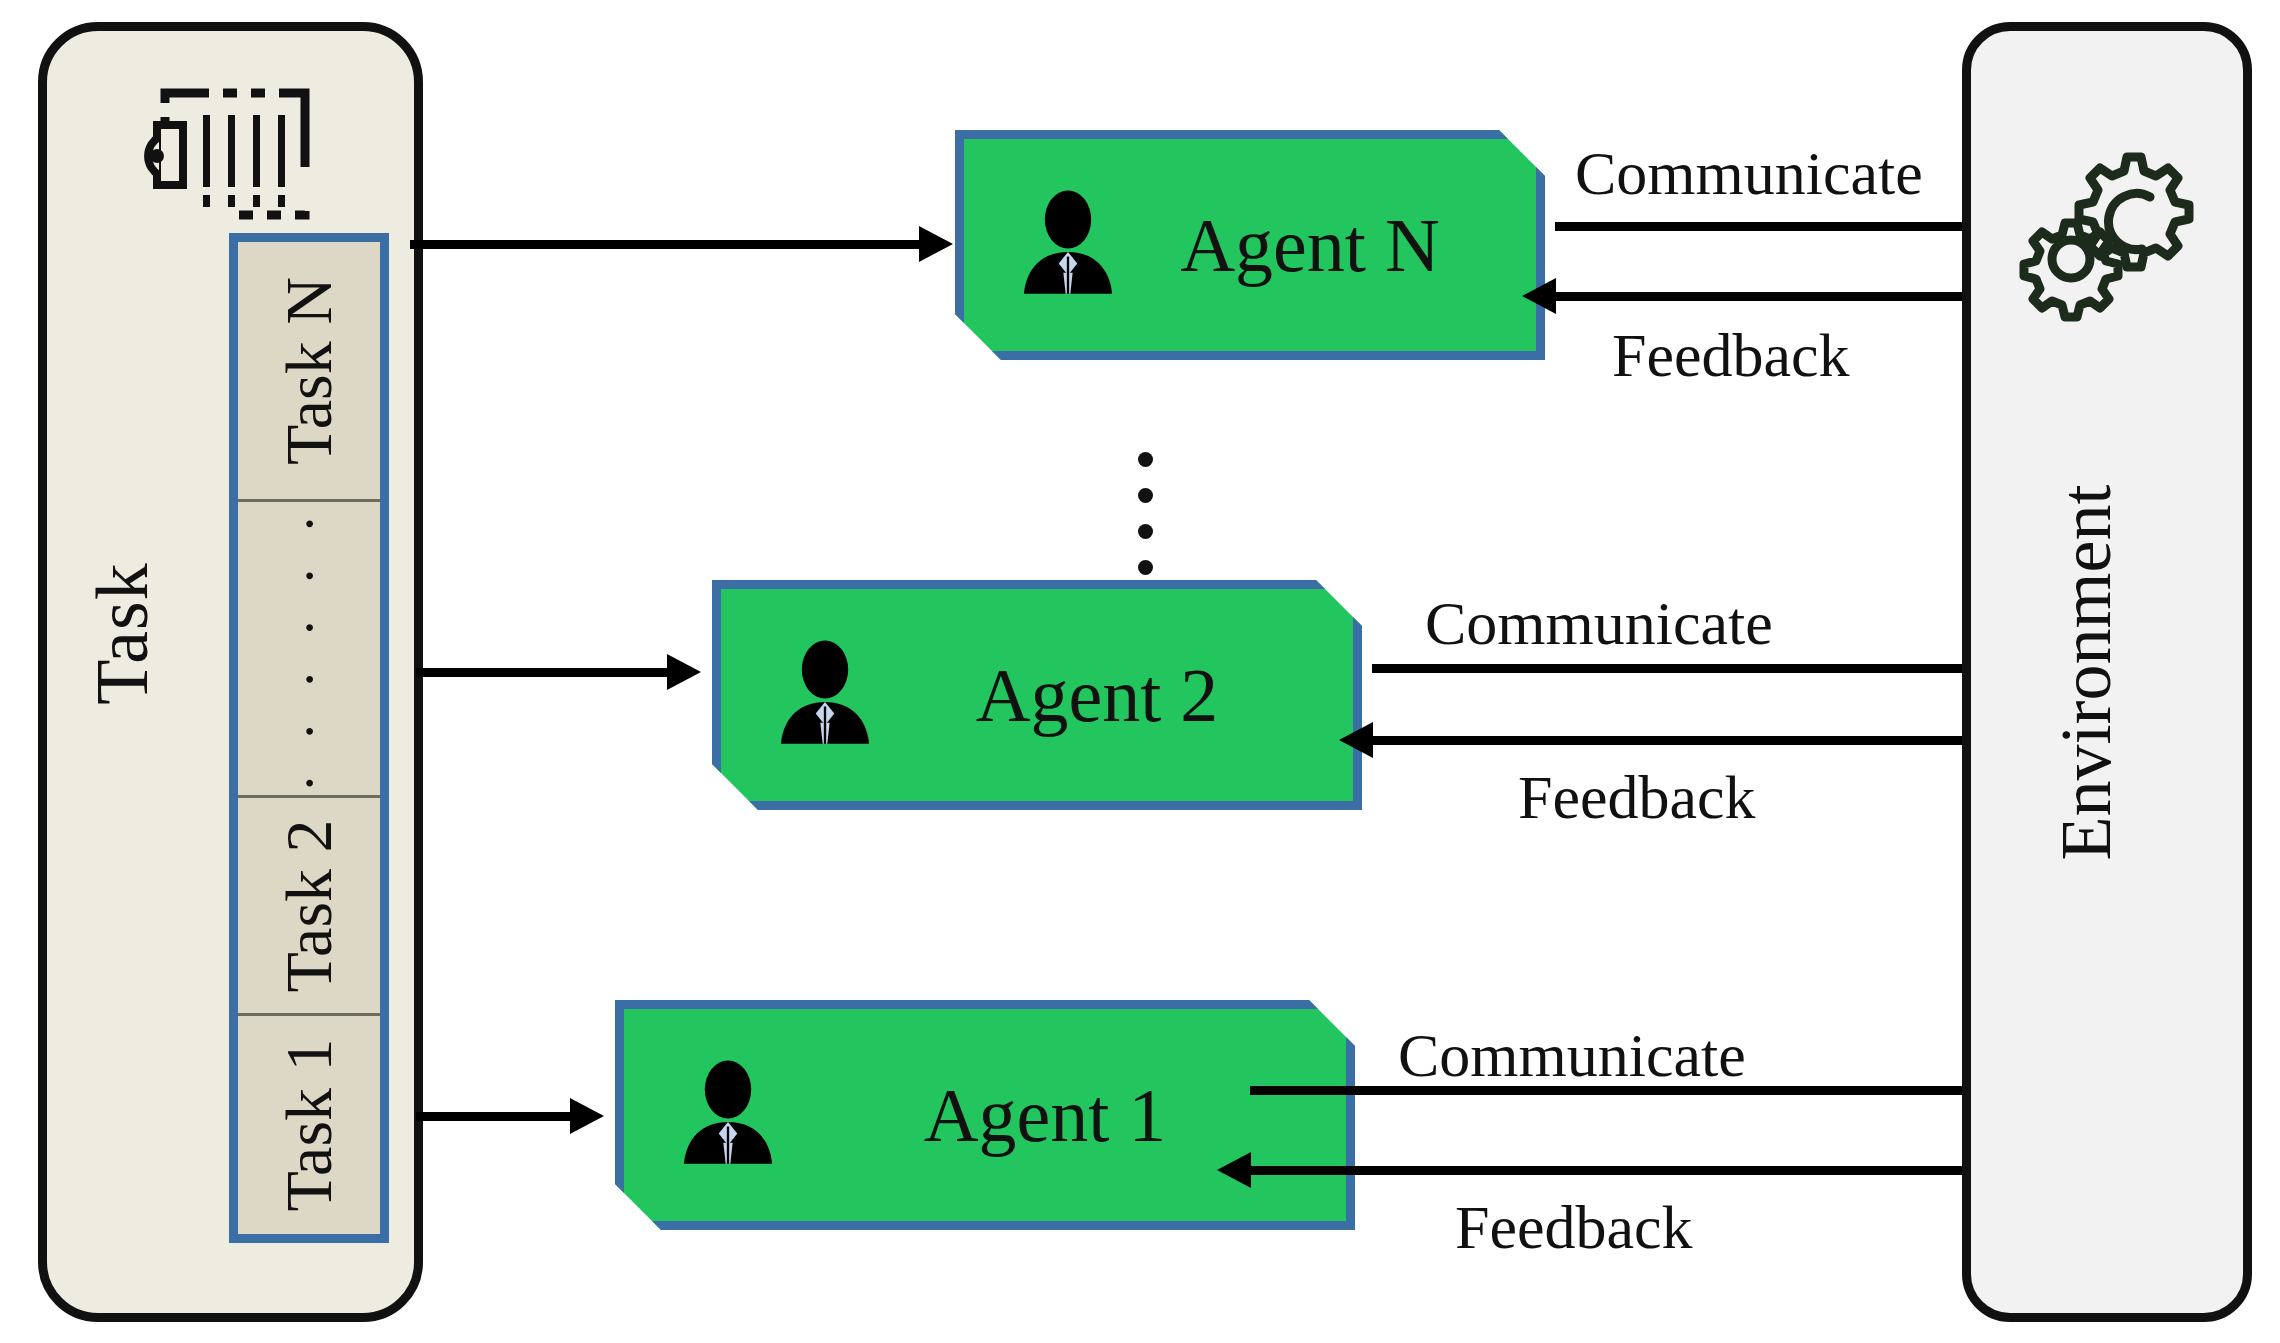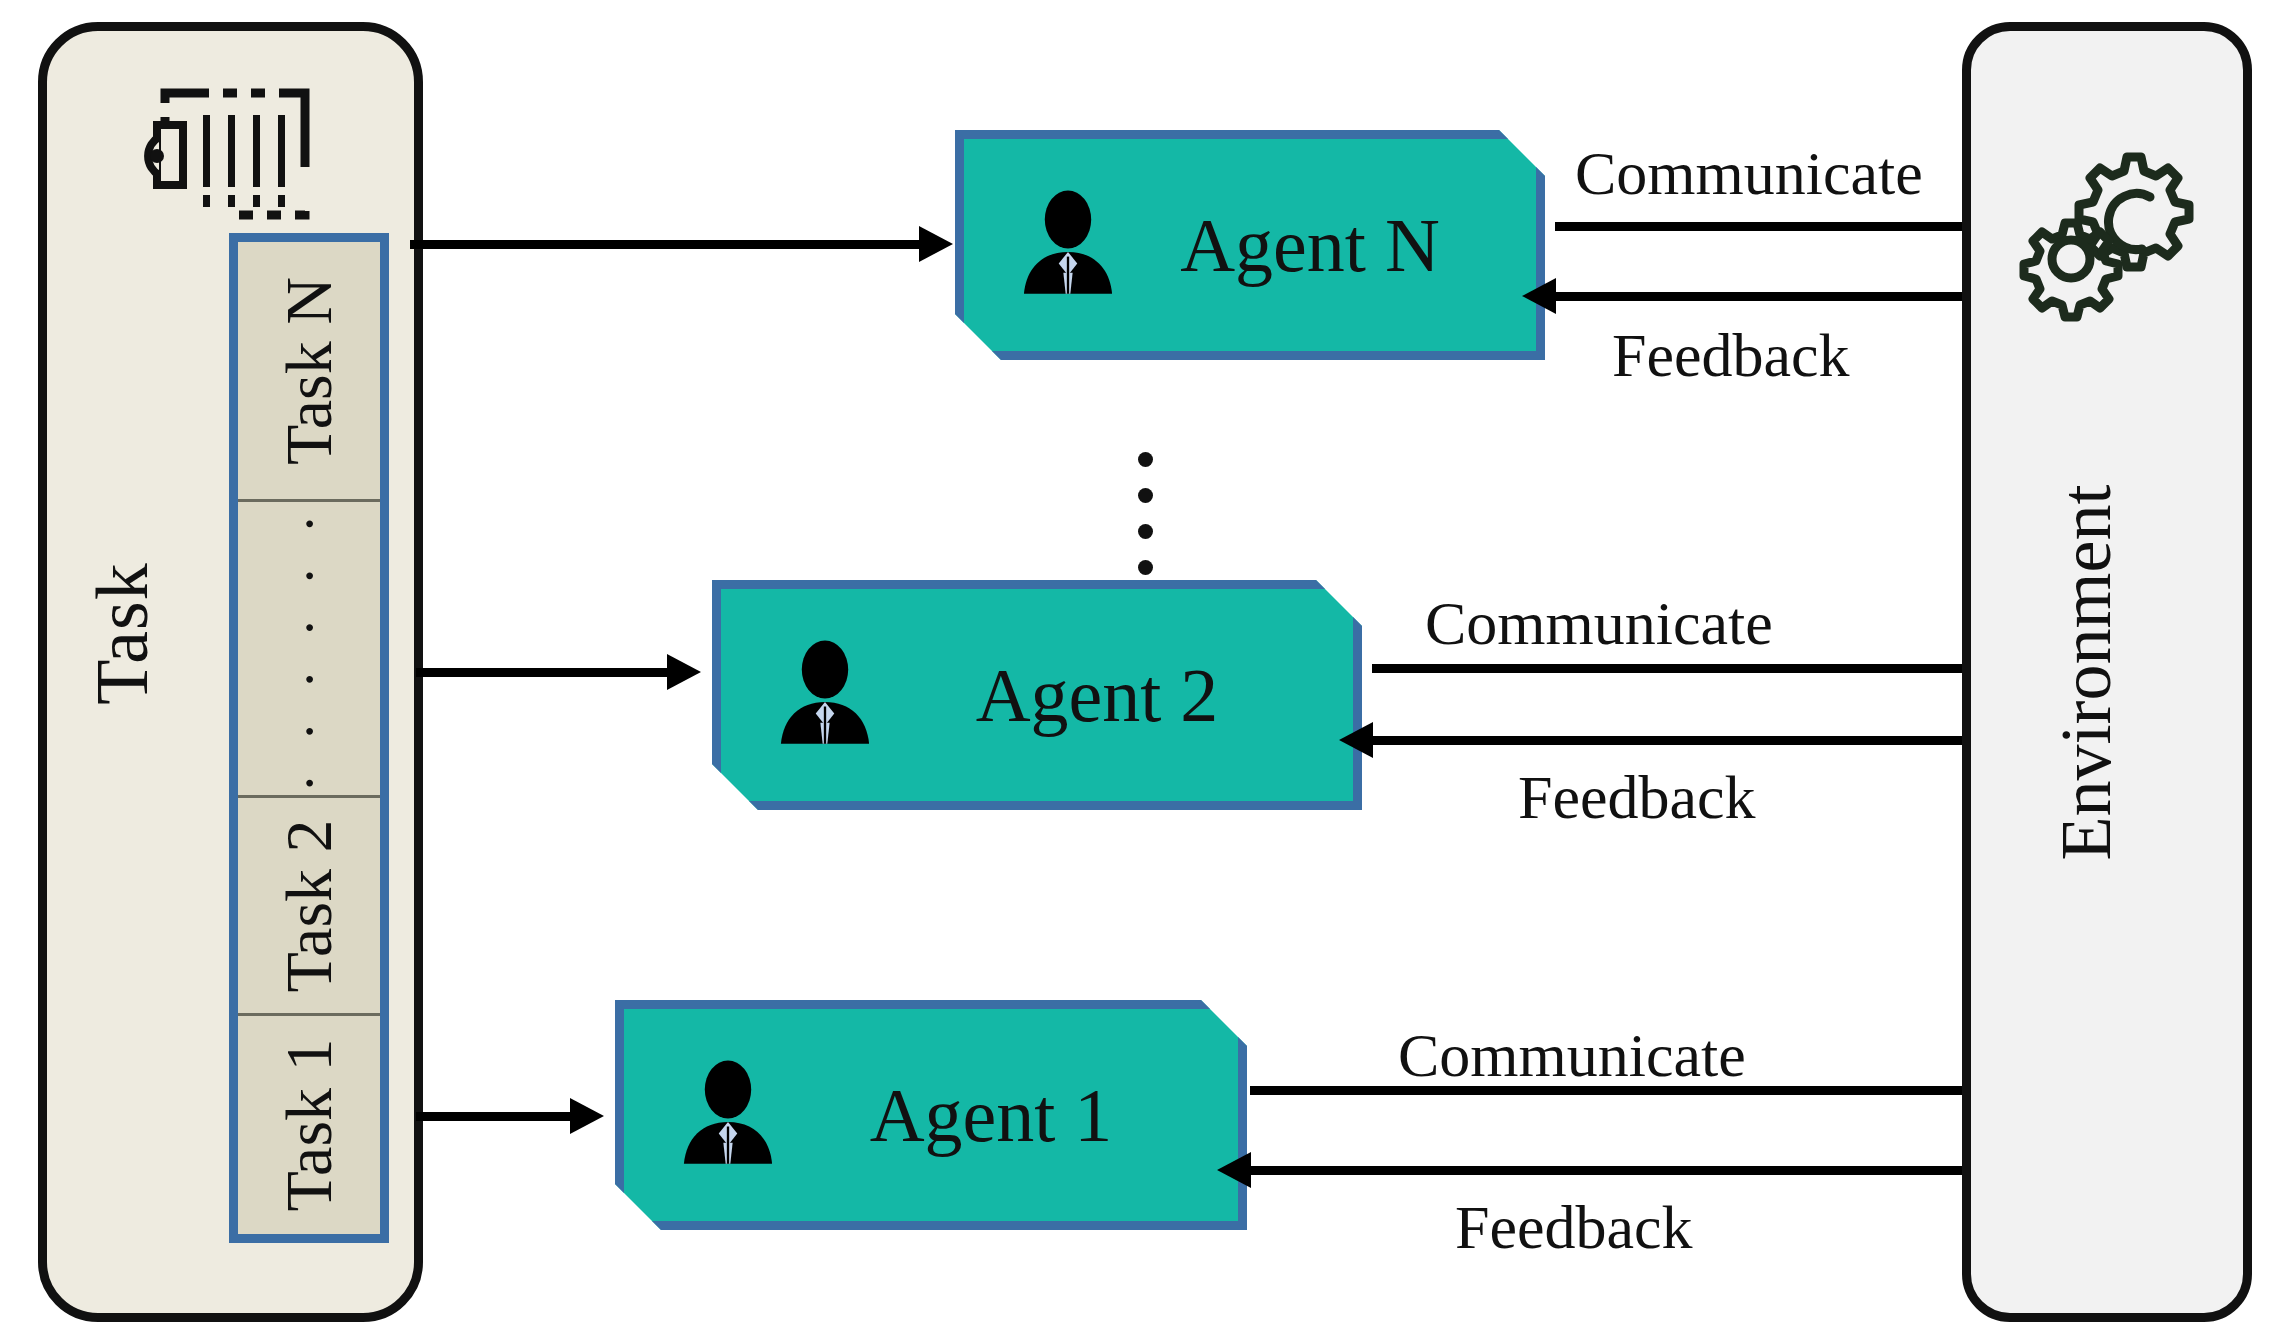--- a/index.html
+++ b/index.html
@@ -54,34 +54,34 @@
   .task-cell .vdots{
     position:absolute; left:50%; top:50%;
     transform:translate(-50%,-50%) rotate(-90deg);
     white-space:nowrap; font-size:58px; color:#111;
     letter-spacing:9px;
   }
 
   
   .agent{
     position:absolute;
-    background:#14b8a6;
+    background:#22c55e;
     border:9px solid #3b6ea5;
     display:flex; align-items:center;
     clip-path:polygon(0 0, calc(100% - 46px) 0, 100% 46px, 100% 100%, 46px 100%, 0 calc(100% - 46px));
   }
   .agent .person{ width:116px; height:116px; margin-left:46px; flex:0 0 auto; }
   .agent .person svg{ width:100%; height:100%; display:block; }
   .agent .alabel{
     flex:1 1 auto; text-align:center; font-size:76px; color:#111;
     padding-right:42px; white-space:nowrap;
   }
   #agent-n{ left:955px; top:130px;  width:590px; height:230px; }
   #agent-2{ left:712px; top:580px;  width:650px; height:230px; }
-  #agent-1{ left:615px; top:1000px; width:632px; height:230px; }
+  #agent-1{ left:615px; top:1000px; width:740px; height:230px; }
 
   
   .env-panel{
     position:absolute; left:1962px; top:22px; width:290px; height:1300px;
     background:#f2f2f2;
     border:9px solid #111111;
     border-radius:48px;
   }
   .gears{ position:absolute; left:38px; top:110px; width:200px; height:190px; }
   .gears svg{ width:100%; height:100%; display:block; }

